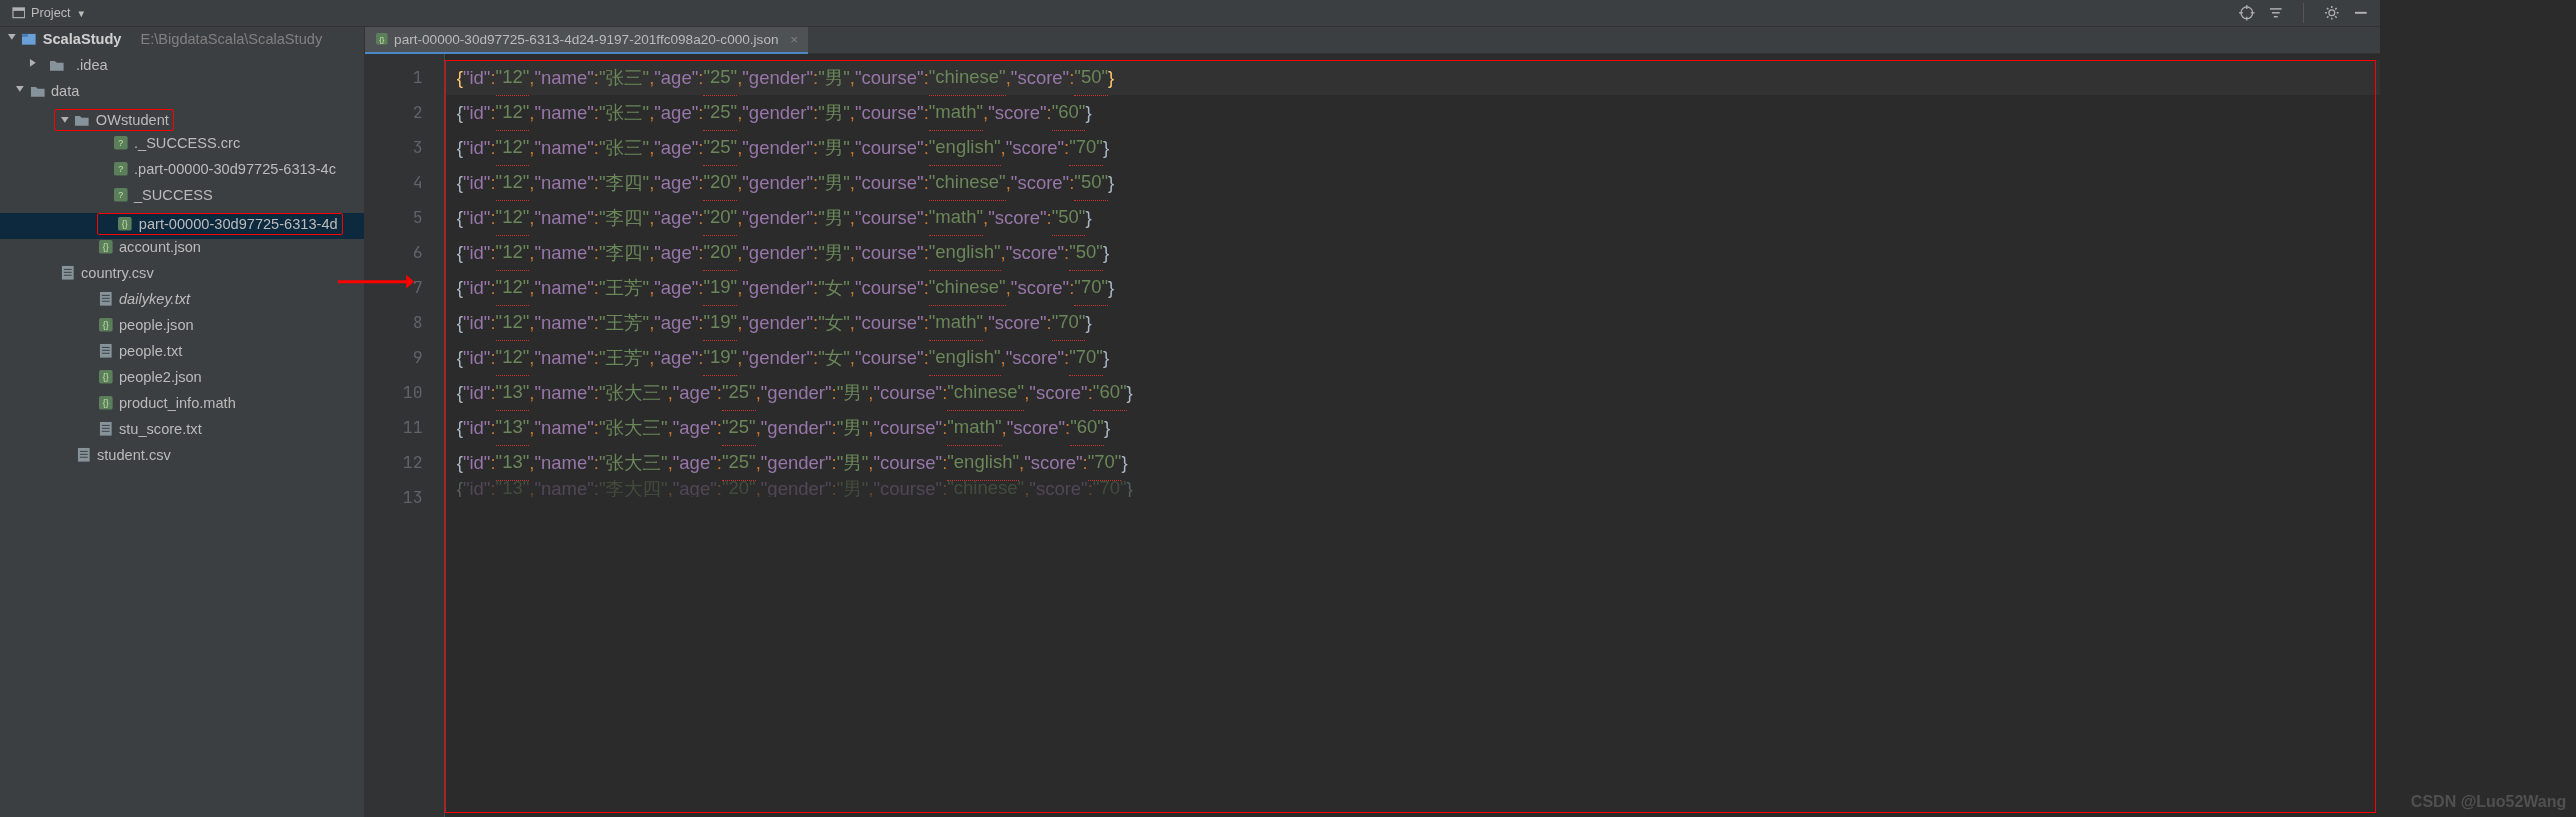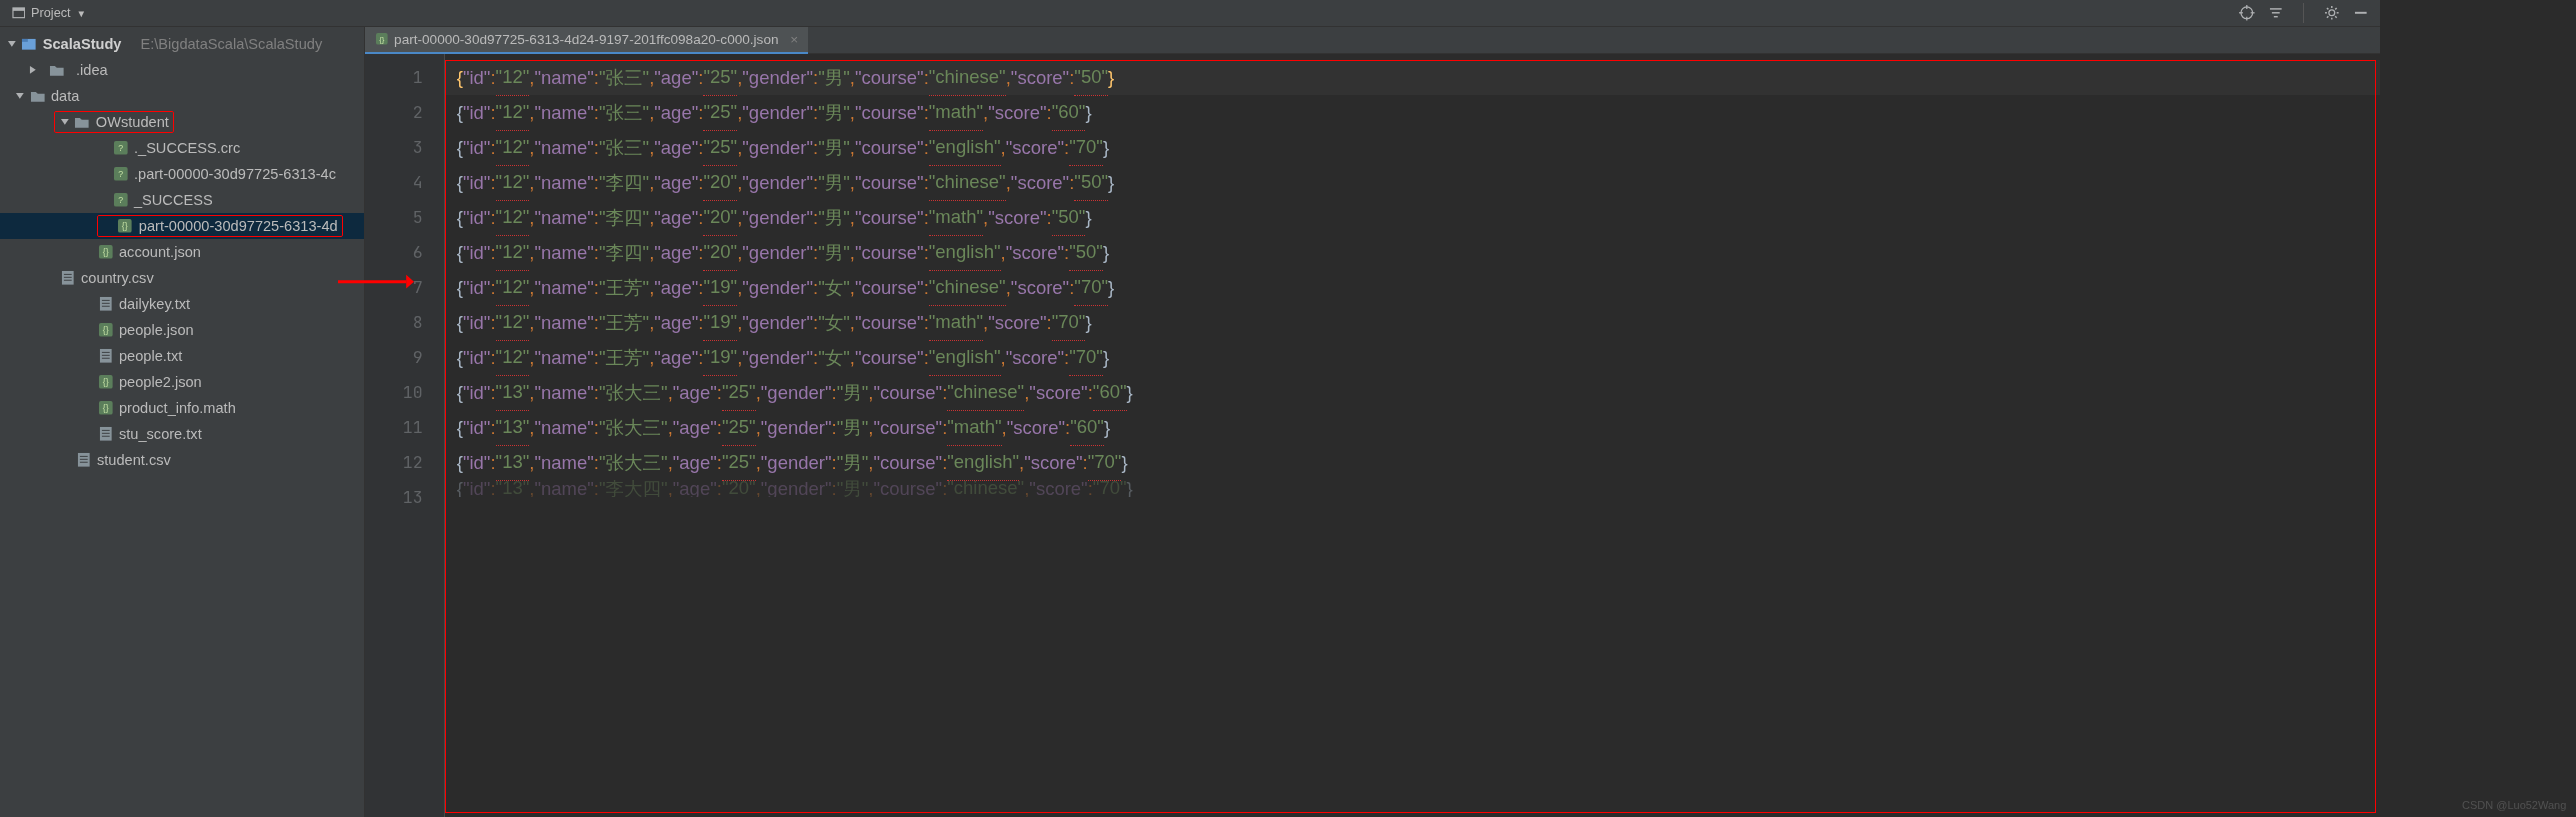--- a/index.html
+++ b/index.html
@@ -10,21 +10,21 @@
 .project-btn { display: flex; align-items: center; gap: 5.8px; padding: 1.9px 7.8px; color: #bbb; font-size: 12.7px; }
 .project-btn .dd { font-size: 9.7px; color: #bbb; }
 .tb-icons-left { display: flex; gap: 13.6px; margin-left: auto; align-items: center; padding-right: 7.8px; }
 .tb-ic { fill: #afb1b3; }
 .vdiv { width: 1px; height: 19.5px; background: #555; margin: 0 5.8px; }
 
 .columns { display: flex; flex: 1; min-height: 0; }
 
 .sidebar { width: 365px; background: #3c3f41; border-right: 1px solid #323232; display: flex; flex-direction: column; flex-shrink: 0; }
 .tree { flex: 1; overflow: auto; padding-top: 3.9px; }
-.node { display: flex; align-items: center; height: 26px; white-space: nowrap; padding-right: 5.8px; }
+.node { display: flex; align-items: flex-start; height: 26px; white-space: nowrap; padding-right: 5.8px; }
 .node.selected { background: #0d293e; }
 .arrow { width: 11.7px; height: 11.7px; margin-right: 3.9px; display: inline-flex; justify-content: center; align-items: center; flex-shrink: 0; }
 .arrow svg { fill: #afb1b3; }
 .nicon { width: 15.6px; height: 15.6px; margin-right: 5.8px; display: inline-flex; flex-shrink: 0; }
 .nlabel { color: #bbbbbb; font-size: 14.6px; }
 .nlabel.bold { font-weight: bold; color: #d0d0d0; }
 .npath { color: #808080; font-size: 14.6px; margin-left: 19px; }
 .redbox { border: 1.9px solid #ff0000; border-radius: 1.9px; }
 
 .editor-area { flex: 1; display: flex; flex-direction: column; min-width: 0; background: #2b2b2b; }
@@ -41,21 +41,21 @@
 .code-inner { position: absolute; left: 0; top: 5.8px; right: 3.9px; bottom: 3.9px; border: 1.9px solid #ff0000; pointer-events: none; }
 .cl { height: 35px; padding-left: 11.7px; white-space: pre; display: flex; align-items: center; }
 .cl.current { background: #323232; }
 .p-br { color: #a9b7c6; } 
 .p-bry { color: #ffc66d; } 
 .p-key { color: #9876aa; } 
 .p-col { color: #cc7832; } 
 .p-str { color: #6a8759; } 
 .underline { border-bottom: 1px dotted #cc3333; padding-bottom: 1px; }
 
-.watermark { position: absolute; right: 9.7px; bottom: 5.8px; color: #6a6a6a; font-size: 11px; opacity: .6; }
+.watermark { position: absolute; right: 9.7px; bottom: 5.8px; color: #6a6a6a; font-size: 16px; opacity: .6; font-weight: bold; }
 </style>
 </head>
 <body>
 
 <div class="root">
 
   <div class="top-toolbar">
     <div class="project-btn">
       <svg width="13.6" height="13.6" viewBox="0 0 14 14">
           <rect x="1" y="2" width="12" height="10" fill="none" stroke="#afb1b3" stroke-width="1.2"></rect>
@@ -215,21 +215,21 @@
             <span class="nicon">
               <svg width="15.6" height="15.6" viewBox="0 0 16 16">
                 <rect x="2" y="1" width="12" height="14" fill="#87939a"></rect>
                 <rect x="4" y="4" width="8" height="1" fill="#3c3f41"></rect>
                 <rect x="4" y="7" width="8" height="1" fill="#3c3f41"></rect>
                 <rect x="4" y="10" width="8" height="1" fill="#3c3f41"></rect>
               </svg>
             </span>
             <span class="nlabel">country.csv</span>
           </div>
-          <div class="node" style="padding-left: 82px;">
+          <div class="node" style="padding-left: 82px; font-style: italic;">
             <span class="arrow"></span>
             <span class="nicon">
               <svg width="15.6" height="15.6" viewBox="0 0 16 16">
                 <rect x="2" y="1" width="12" height="14" fill="#87939a"></rect>
                 <rect x="4" y="4" width="8" height="1" fill="#3c3f41"></rect>
                 <rect x="4" y="7" width="8" height="1" fill="#3c3f41"></rect>
                 <rect x="4" y="10" width="8" height="1" fill="#3c3f41"></rect>
               </svg>
             </span>
             <span class="nlabel">dailykey.txt</span>

